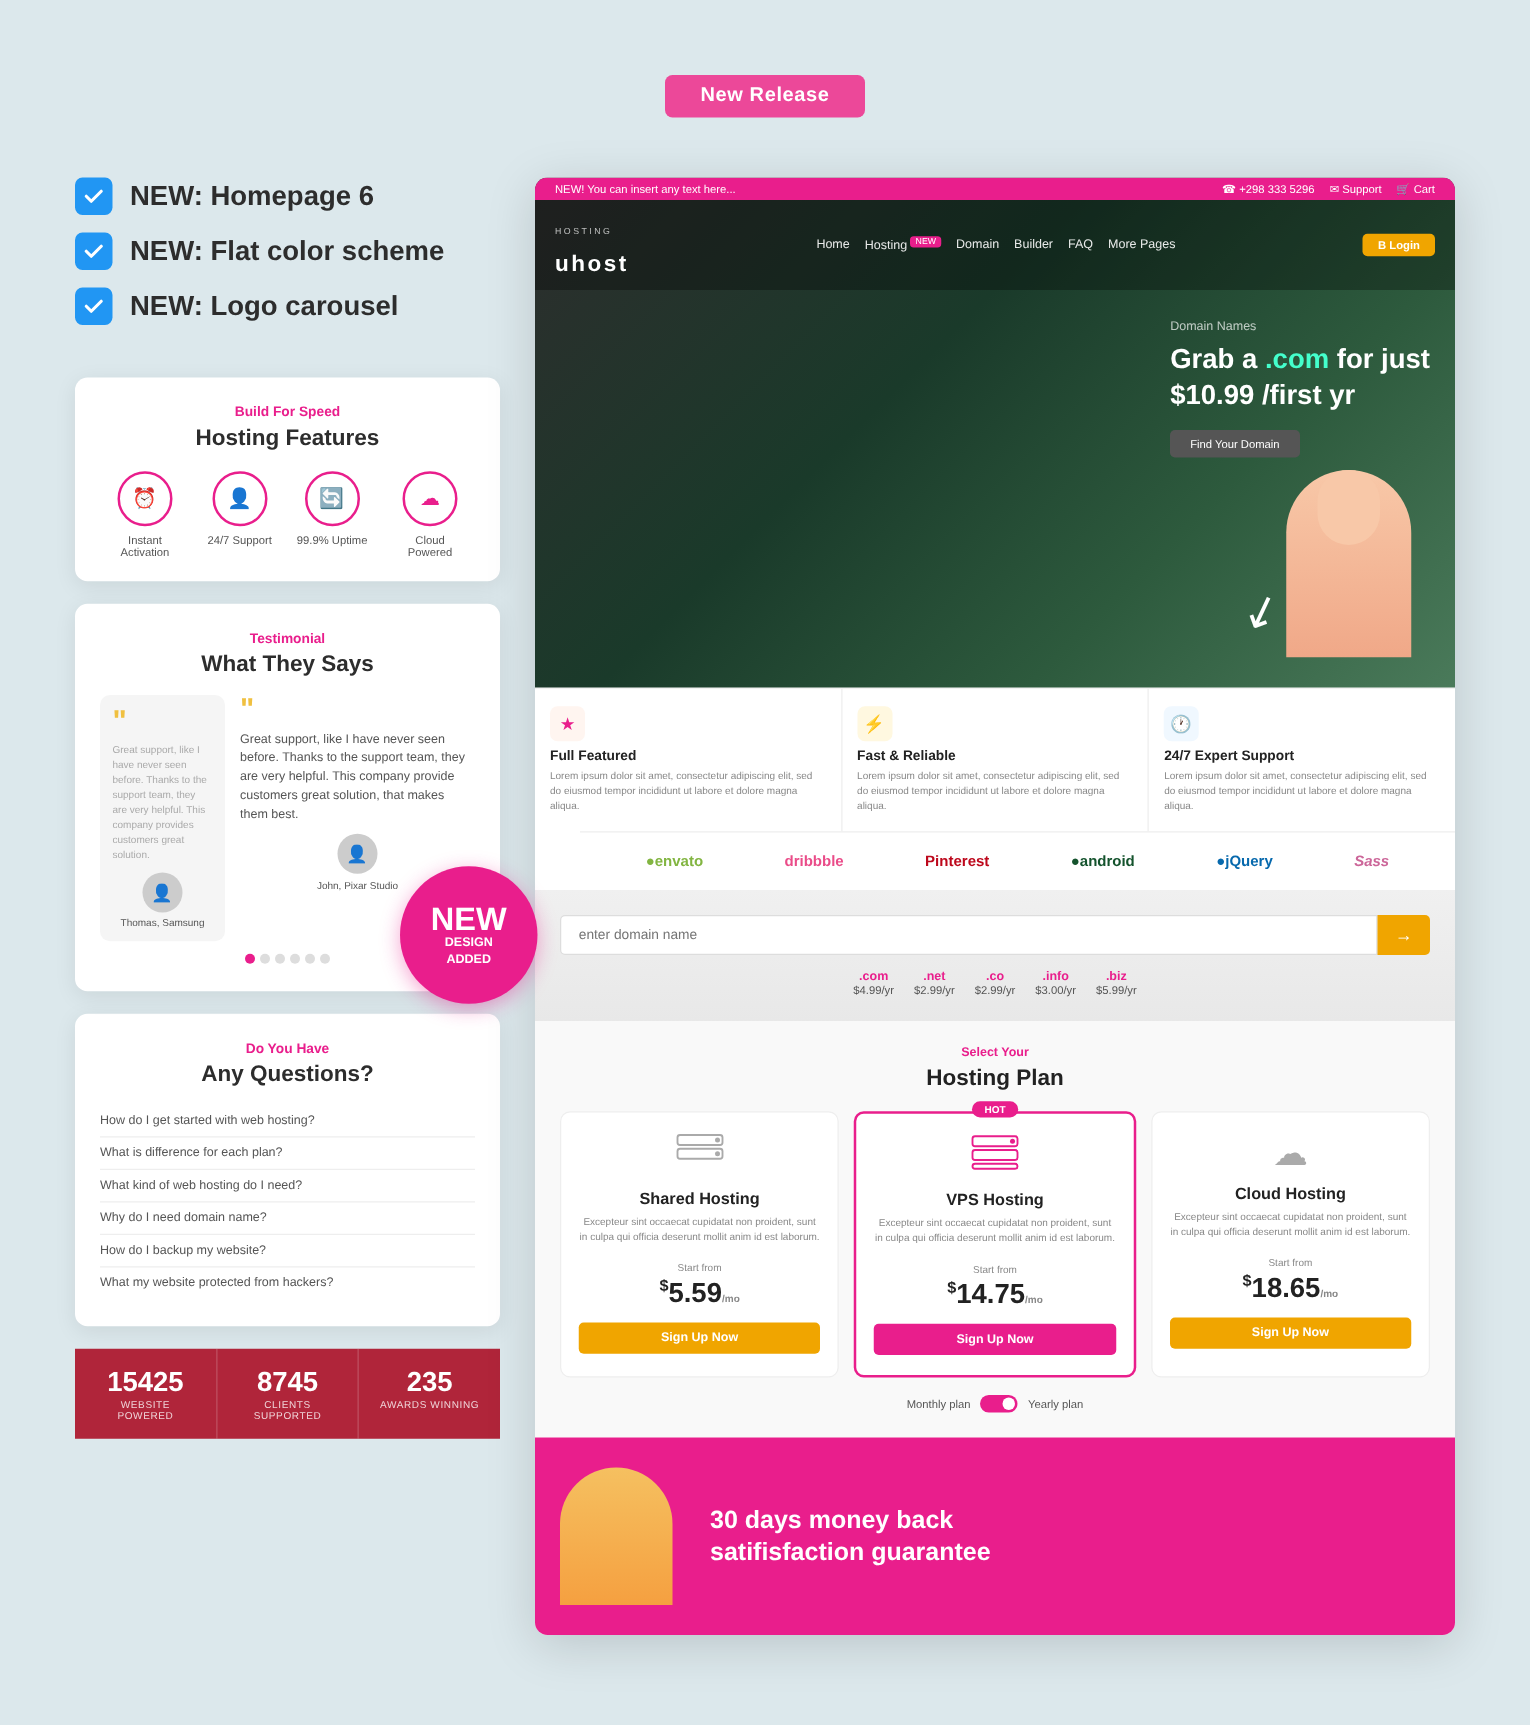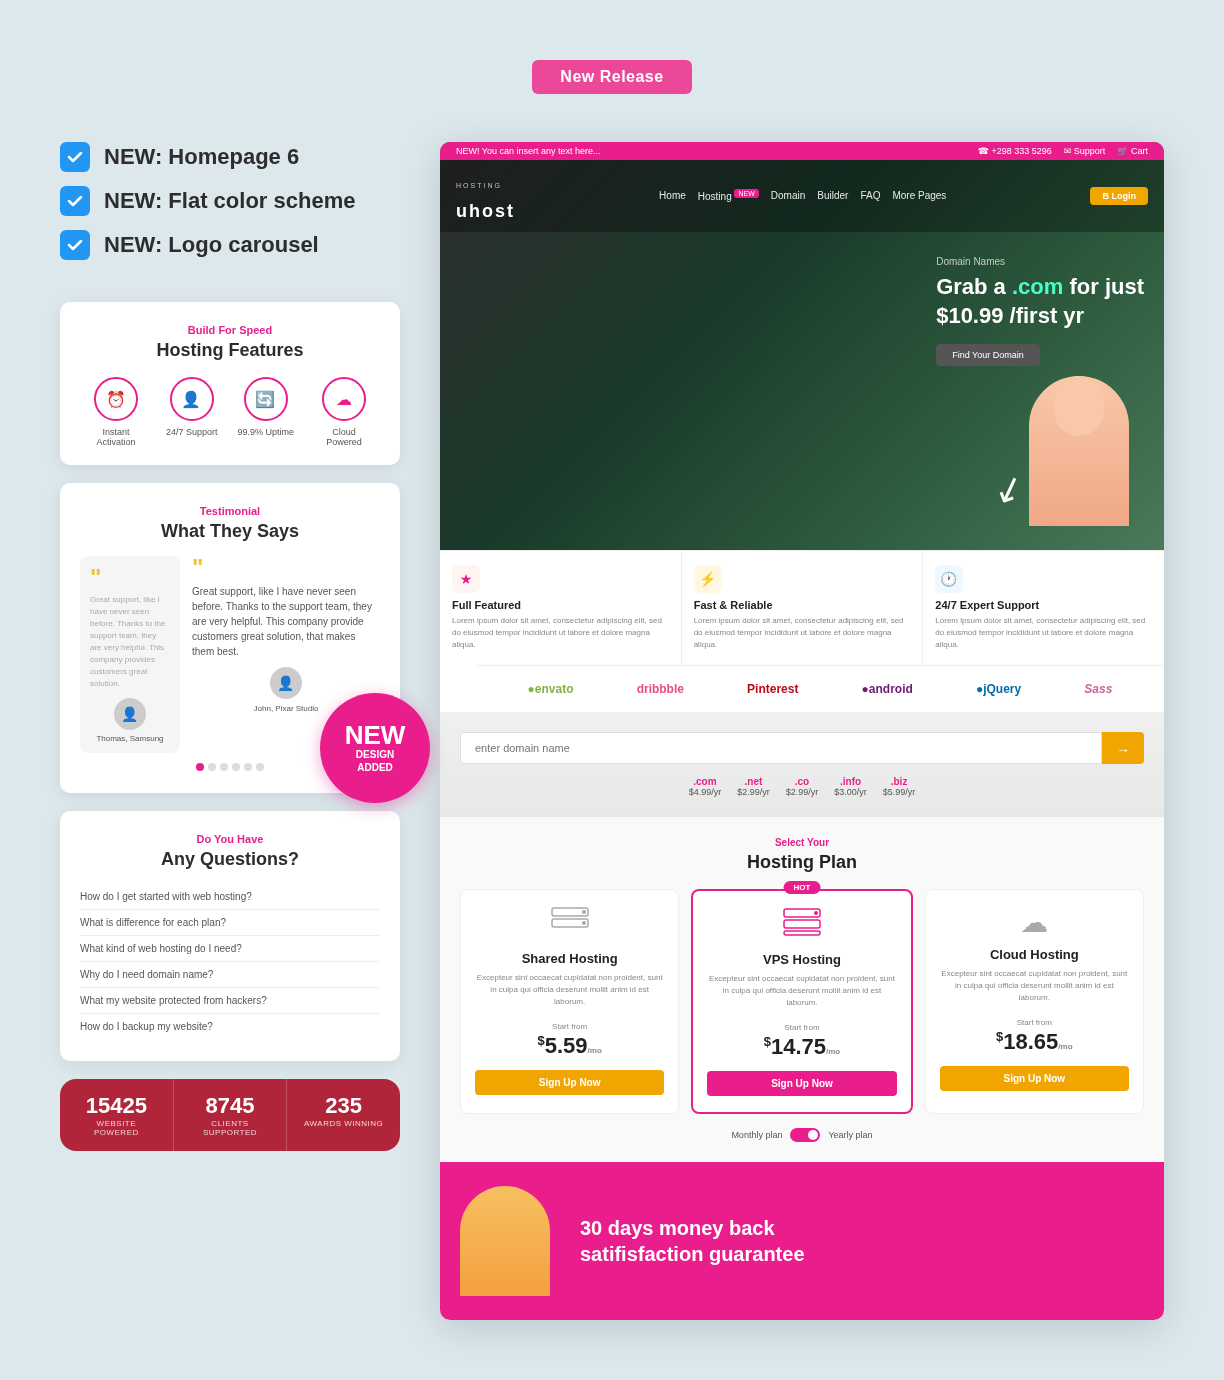--- a/index.html
+++ b/index.html
@@ -33,21 +33,21 @@
       color: #2d2d2d;
       letter-spacing: -1px;
       margin-bottom: 36px;
     }
 
     
     .content-row {
       display: flex;
       align-items: flex-start;
       padding: 0 60px;
-      gap: 40px;
+      gap: 28px;
     }
 
     
     .left-col {
       flex: 0 0 340px;
       display: flex;
       flex-direction: column;
       gap: 0;
     }
 
@@ -256,21 +256,21 @@
       font-size: 10px;
       color: #555;
     }
     .faq-item:last-child { border-bottom: none; }
 
     
     .stats-bar {
       display: flex;
       background: #b0253a;
       margin-top: 18px;
-      border-radius: 16px;
+      border-radius: 0;
       overflow: hidden;
     }
     .stat-item {
       flex: 1;
       padding: 14px;
       text-align: center;
       border-right: 1px solid rgba(255,255,255,0.2);
     }
     .stat-item:last-child { border-right: none; }
     .stat-number {
@@ -447,21 +447,21 @@
       margin-left: 36px;
     }
     .logo-item {
       font-size: 12px;
       font-weight: 700;
       color: #555;
     }
     .logo-envato { color: #82b541; }
     .logo-dribbble { color: #ea4c89; }
     .logo-pinterest { color: #bd081c; }
-    .logo-android { color: #701a75; }
+    .logo-android { color: #14532d; }
     .logo-jquery { color: #0769ad; }
     .logo-sass { color: #cc6699; }
 
     
     .domain-search-section {
       background: linear-gradient(to bottom, #f0f0f0, #e8e8e8);
       padding: 20px;
       text-align: center;
     }
     .domain-title {
@@ -782,22 +782,22 @@
       </div>
     </div>
 
     <div class="faq-card">
       <div class="faq-subtitle">Do You Have</div>
       <div class="faq-title">Any Questions?</div>
       <div class="faq-item">How do I get started with web hosting?</div>
       <div class="faq-item">What is difference for each plan?</div>
       <div class="faq-item">What kind of web hosting do I need?</div>
       <div class="faq-item">Why do I need domain name?</div>
+      <div class="faq-item">How do I backup my website?</div>
       <div class="faq-item">What my website protected from hackers?</div>
-      <div class="faq-item">How do I backup my website?</div>
     </div>
 
     <div class="stats-bar">
       <div class="stat-item">
         <div class="stat-number">15425</div>
         <div class="stat-label">WEBSITE POWERED</div>
       </div>
       <div class="stat-item">
         <div class="stat-number">8745</div>
         <div class="stat-label">CLIENTS SUPPORTED</div>

